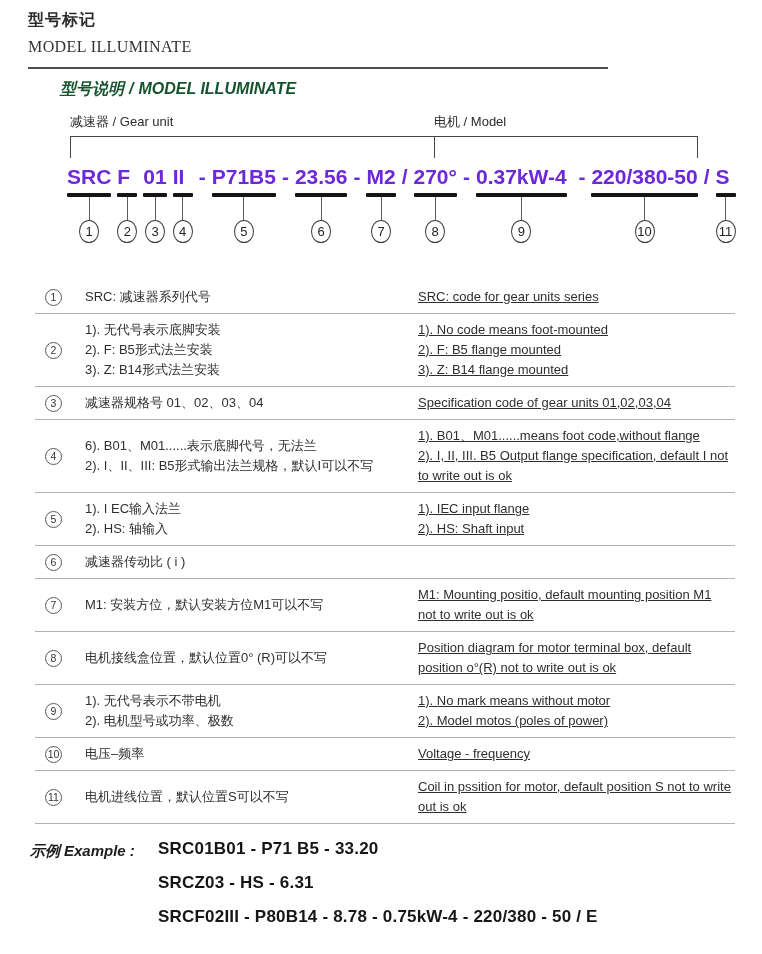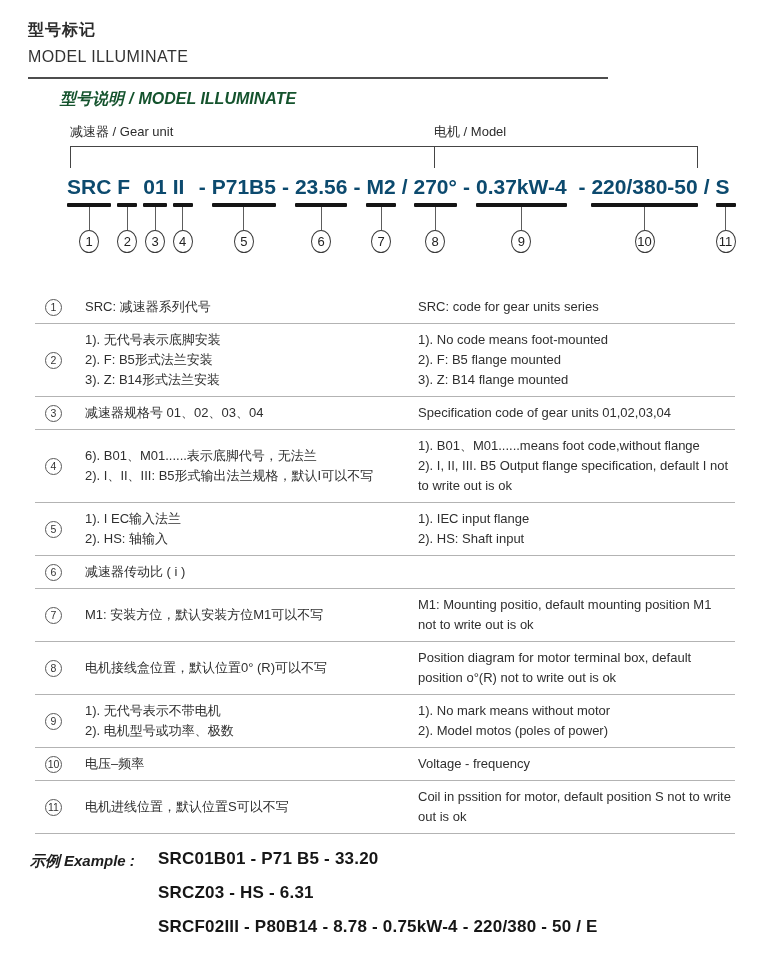--- a/index.html
+++ b/index.html
@@ -1,57 +1,57 @@
 <!DOCTYPE html>
 <html><head>
 <meta charset="utf-8">
 <style>
   html, body { margin:0; padding:0; background:#ffffff; }
   .page {
     width:762px; height:954px; background:#ffffff; overflow:hidden;
     font-family:"Liberation Sans", sans-serif; color:#2b2b2b; position:relative;
   }
   
-  .header { padding:20px 0 0 28px; }
+  .header { padding:10px 0 0 28px;font-family:Liberation Serif, serif; }
   .header-cn { font-size:16px; font-weight:bold; letter-spacing:1px; }
   .header-en { font-size:16px; margin-top:7px; letter-spacing:0.4px; color:#333; }
   .header-rule { width:580px; height:2px; background:#4d4d4d; margin:11px 0 0 28px; }
   
   .section-title { margin:10px 0 0 60px; font-size:16px; font-weight:bold; font-style:italic; color:#14532d; }
   .section-title .sep { padding:0 5px; }
   
   .diagram { margin:13px 0 0 64px; width:656px; }
   .bracket-row { display:flex; margin-left:6px; }
   .bracket-col { display:flex; flex-direction:column; }
   .bracket-gear { width:364px; }
   .bracket-motor { width:264px; }
   .bracket-label { font-size:13px; color:#2b2b2b; margin-bottom:5px; white-space:nowrap; }
   .bracket-line { height:21px; border-top:1px solid #454545; border-left:1px solid #454545; }
   .bracket-line.right { border-right:1px solid #454545; }
   .model-row { display:flex; align-items:flex-start; margin-top:6px; }
   .seg { display:flex; flex-direction:column; padding:0 3px; }
-  .seg-text { font-size:21px; font-weight:bold; color:#0c4a6e; white-space:pre; line-height:26px; }
+  .seg-text { font-size:21px; font-weight:bold; color:#6d28d9; white-space:pre; line-height:26px; }
   .seg-underline { height:4px; background:#151515; margin-top:3px; border-radius:1px; }
   .seg-connector { width:1px; height:23px; background:#5d5d5d; margin:0 auto; }
   .seg-circle {
     width:20px; height:23px; border:1.5px solid #3a3a3a; border-radius:50%;
     margin:0 auto; display:flex; align-items:center; justify-content:center;
     font-size:13px; color:#222; box-sizing:border-box;
   }
   
   .spec-table { margin:38px 27px 0 35px; }
   .t-row { display:flex; align-items:center; border-bottom:1px solid #b3b3b3; padding:6px 0; min-height:31px; box-sizing:border-box; }
   .t-num { width:50px; flex:0 0 50px; display:flex; }
   .t-num-circle {
     width:17px; height:17px; border:1px solid #5a5a5a; border-radius:50%;
     display:flex; align-items:center; justify-content:center;
     font-size:10.5px; color:#333; margin-left:10px; box-sizing:border-box;
   }
   .t-cn { width:333px; flex:0 0 333px; font-size:13px; line-height:20px; color:#2f2f2f; padding-right:12px; box-sizing:border-box; }
-  .t-en { flex:1; font-size:13px; line-height:20px; color:#2f2f2f; padding-right:2px; }
+  .t-en { flex:1; font-size:13px; line-height:20px; color:#2f2f2f; padding-right:2px;text-decoration:underline; }
   
   .examples { display:flex; margin:15px 0 0 30px; }
   .ex-label { font-size:15px; font-weight:bold; font-style:italic; color:#1d1d1d; flex:0 0 128px; padding-top:3px; white-space:nowrap; }
   .ex-label .ex-cn { padding-right:4px; }
   .ex-code { font-size:17px; font-weight:bold; color:#161616; margin-bottom:14px; letter-spacing:0.2px; white-space:nowrap; }
 </style>
 </head>
 <body>
 
 <div class="page">

